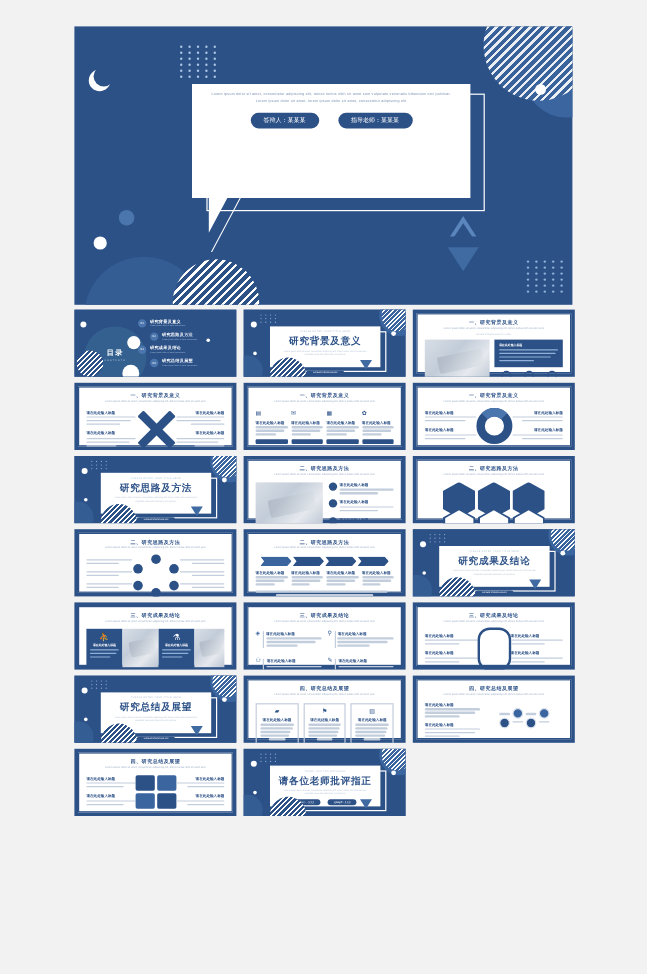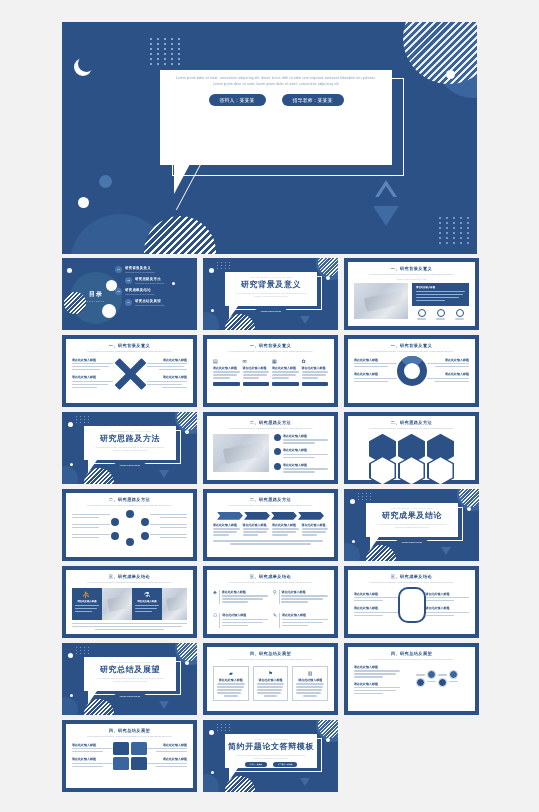--- a/index.html
+++ b/index.html
@@ -113,21 +113,21 @@
 
   
   .grid {
     position:absolute; left:62px; top:258px;
     width:417px;
     display:grid;
     grid-template-columns: repeat(3, 135px);
     gap: 5px 6px;
   }
   .thumb {
-    width:135px; height:72px; position:relative; overflow:hidden;
+    width:135px; height:56px; position:relative; overflow:hidden;
     background:#ffffff;
   }
   .thumb.dark { background:#2c5187; }
 
   
   .inner {
     position:absolute; inset:3px; background:#fff; border:1px solid #2c5187;
     padding:4px 6px;
   }
 
@@ -1026,21 +1026,21 @@
             <i></i>
             <i></i>
             <i></i>
             <i></i>
             <i></i>
         </div>
         <div class="ball-l"></div>
         <div class="frame"></div>
         <div class="card">
           <div class="eyebrow">THANK YOU FOR WATCHING</div>
-          <div class="big">简约开题论文答辩模板</div>
+          <div class="big">请各位老师批评指正</div>
           <div class="ln">Lorem ipsum dolor sit amet, consectetur adipiscing elit, donec luctus nibh sit amet sem vulputate venenatis bibendum orci pulvinar.</div>
           <div class="thankbtns">
             <span>答辩人：某某某</span>
             <span>指导老师：某某某</span>
           </div>
         </div>
         <div class="tail"></div>
         <div class="stripeball"></div>
         <div class="tri"></div>
       </div>

